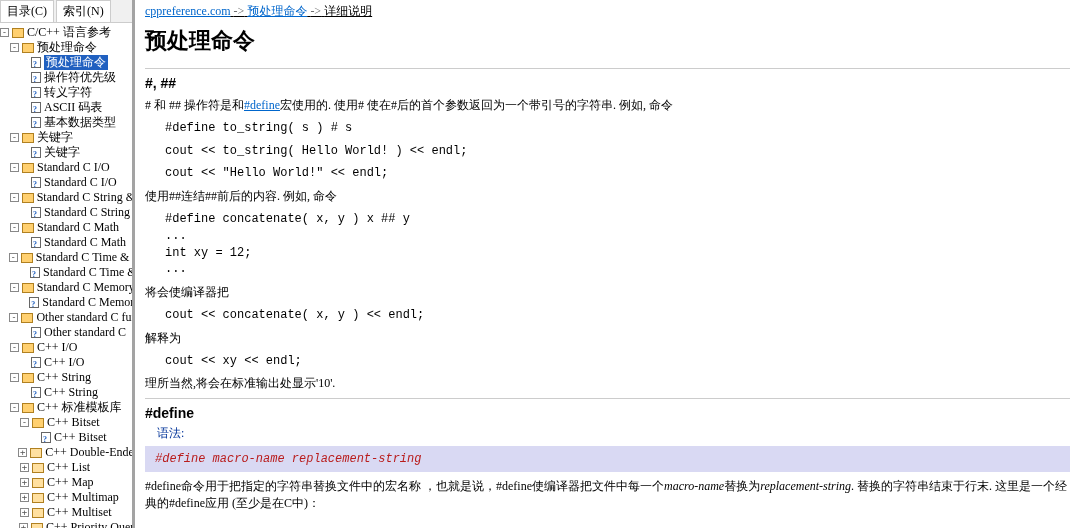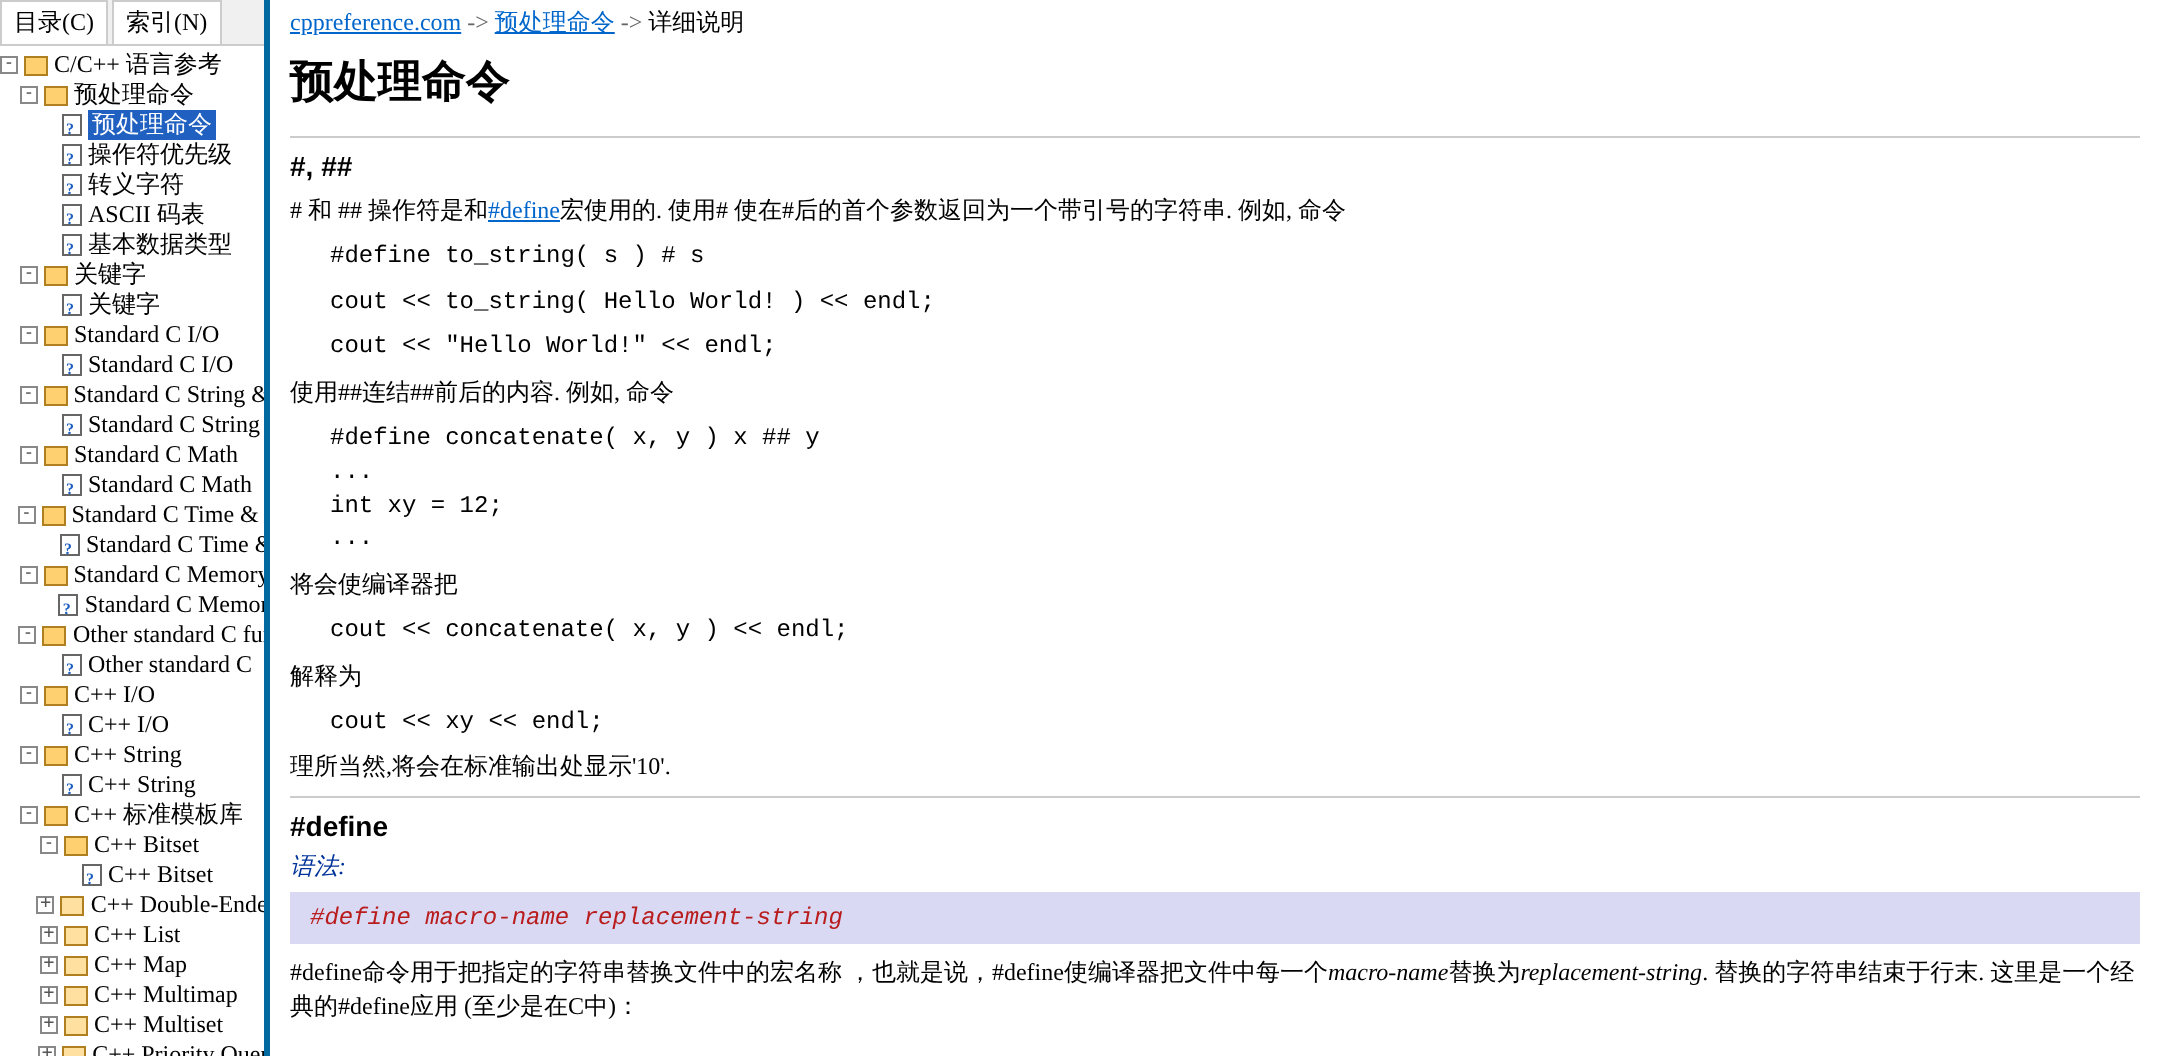--- a/index.html
+++ b/index.html
@@ -1,42 +1,42 @@
 <!DOCTYPE html>
 <html><head>
 <meta charset="utf-8">
 <style>
 * { margin: 0; padding: 0; box-sizing: border-box; }
 body { font-family: "SimSun", "宋体", serif; font-size: 12px; color: #000; background: #fff; display: flex; height: 528px; width: 1080px; overflow: hidden; }
-.sidebar { width: 135px; border-right: 3px solid #0369a1; background: #fff; display: flex; flex-direction: column; overflow: hidden; }
+.sidebar { width: 135px; border-right: 3px solid #a3a3a3; background: #fff; display: flex; flex-direction: column; overflow: hidden; }
 .tabs { display: flex; border-bottom: 1px solid #ccc; background: #f0f0f0; }
 .tab { padding: 2px 6px; border: 1px solid #ccc; border-bottom: none; background: #fff; margin-right: 2px; cursor: pointer; font-size: 12px; }
 .tree { flex: 1; overflow: hidden; padding: 2px 0; }
 .tree-item { white-space: nowrap; line-height: 15px; display: flex; align-items: center; cursor: pointer; }
 .tree-item .indent { display: inline-block; }
 .exp { display: inline-block; width: 9px; height: 9px; border: 1px solid #888; text-align: center; line-height: 7px; font-size: 9px; margin-right: 3px; color: #555; font-family: monospace; flex-shrink: 0; }
 .exp-none { display: inline-block; width: 11px; flex-shrink: 0; }
 .icon-book { display: inline-block; width: 12px; height: 10px; background: #ffd070; border: 1px solid #b08020; margin-right: 3px; flex-shrink: 0; }
 .icon-book-closed { display: inline-block; width: 12px; height: 10px; background: #ffe0a0; border: 1px solid #b08020; margin-right: 3px; flex-shrink: 0; }
 .icon-page { display: inline-block; width: 10px; height: 11px; background: #fff; border: 1px solid #666; margin-right: 3px; position: relative; flex-shrink: 0; }
 .icon-page::before { content: "?"; position: absolute; font-size: 8px; color: #2060c0; left: 1px; top: -1px; font-weight: bold; }
 .tree-label { overflow: hidden; text-overflow: clip; }
 .tree-label.selected { background: #2060c0; color: #fff; padding: 0 2px; }
 .content { flex: 1; padding: 3px 10px; overflow: hidden; }
-.breadcrumb { font-size: 12px; margin-bottom: 6px; }
+.breadcrumb { font-size: 12px; margin-bottom: 6px; text-decoration: underline; }
 .breadcrumb a { color: #0066cc; text-decoration: underline; }
 .breadcrumb .sep { color: #666; }
 .h1 { font-family: "Microsoft YaHei", sans-serif; font-size: 22px; font-weight: bold; margin: 4px 0 12px 0; }
 hr { border: none; border-top: 1px solid #ccc; margin: 6px 0; }
 .h2 { font-family: "Microsoft YaHei", sans-serif; font-size: 14px; font-weight: bold; margin: 6px 0 4px 0; }
 .para { font-size: 12px; margin: 6px 0; line-height: 1.4; }
 .para a { color: #0066cc; text-decoration: underline; }
 pre.code { font-family: "Courier New", monospace; font-size: 12px; margin: 6px 0 6px 20px; white-space: pre; line-height: 1.4; }
 .syntax-box { background: #d9d9f3; padding: 6px 10px; font-family: "Courier New", monospace; font-size: 12px; font-style: italic; color: #b91c1c; margin: 4px 0; width: 100%; }
-.syntax-label { font-style: italic; color: #003399; font-size: 12px; margin: 4px 0; }
+.syntax-label { color: #003399; font-size: 12px; margin: 4px 12px; }
 em { font-style: italic; }
 </style>
 </head>
 <body>
 
 <div class="sidebar">
   <div class="tabs">
     <div class="tab">目录(C)</div>
     <div class="tab">索引(N)</div>
   </div>

